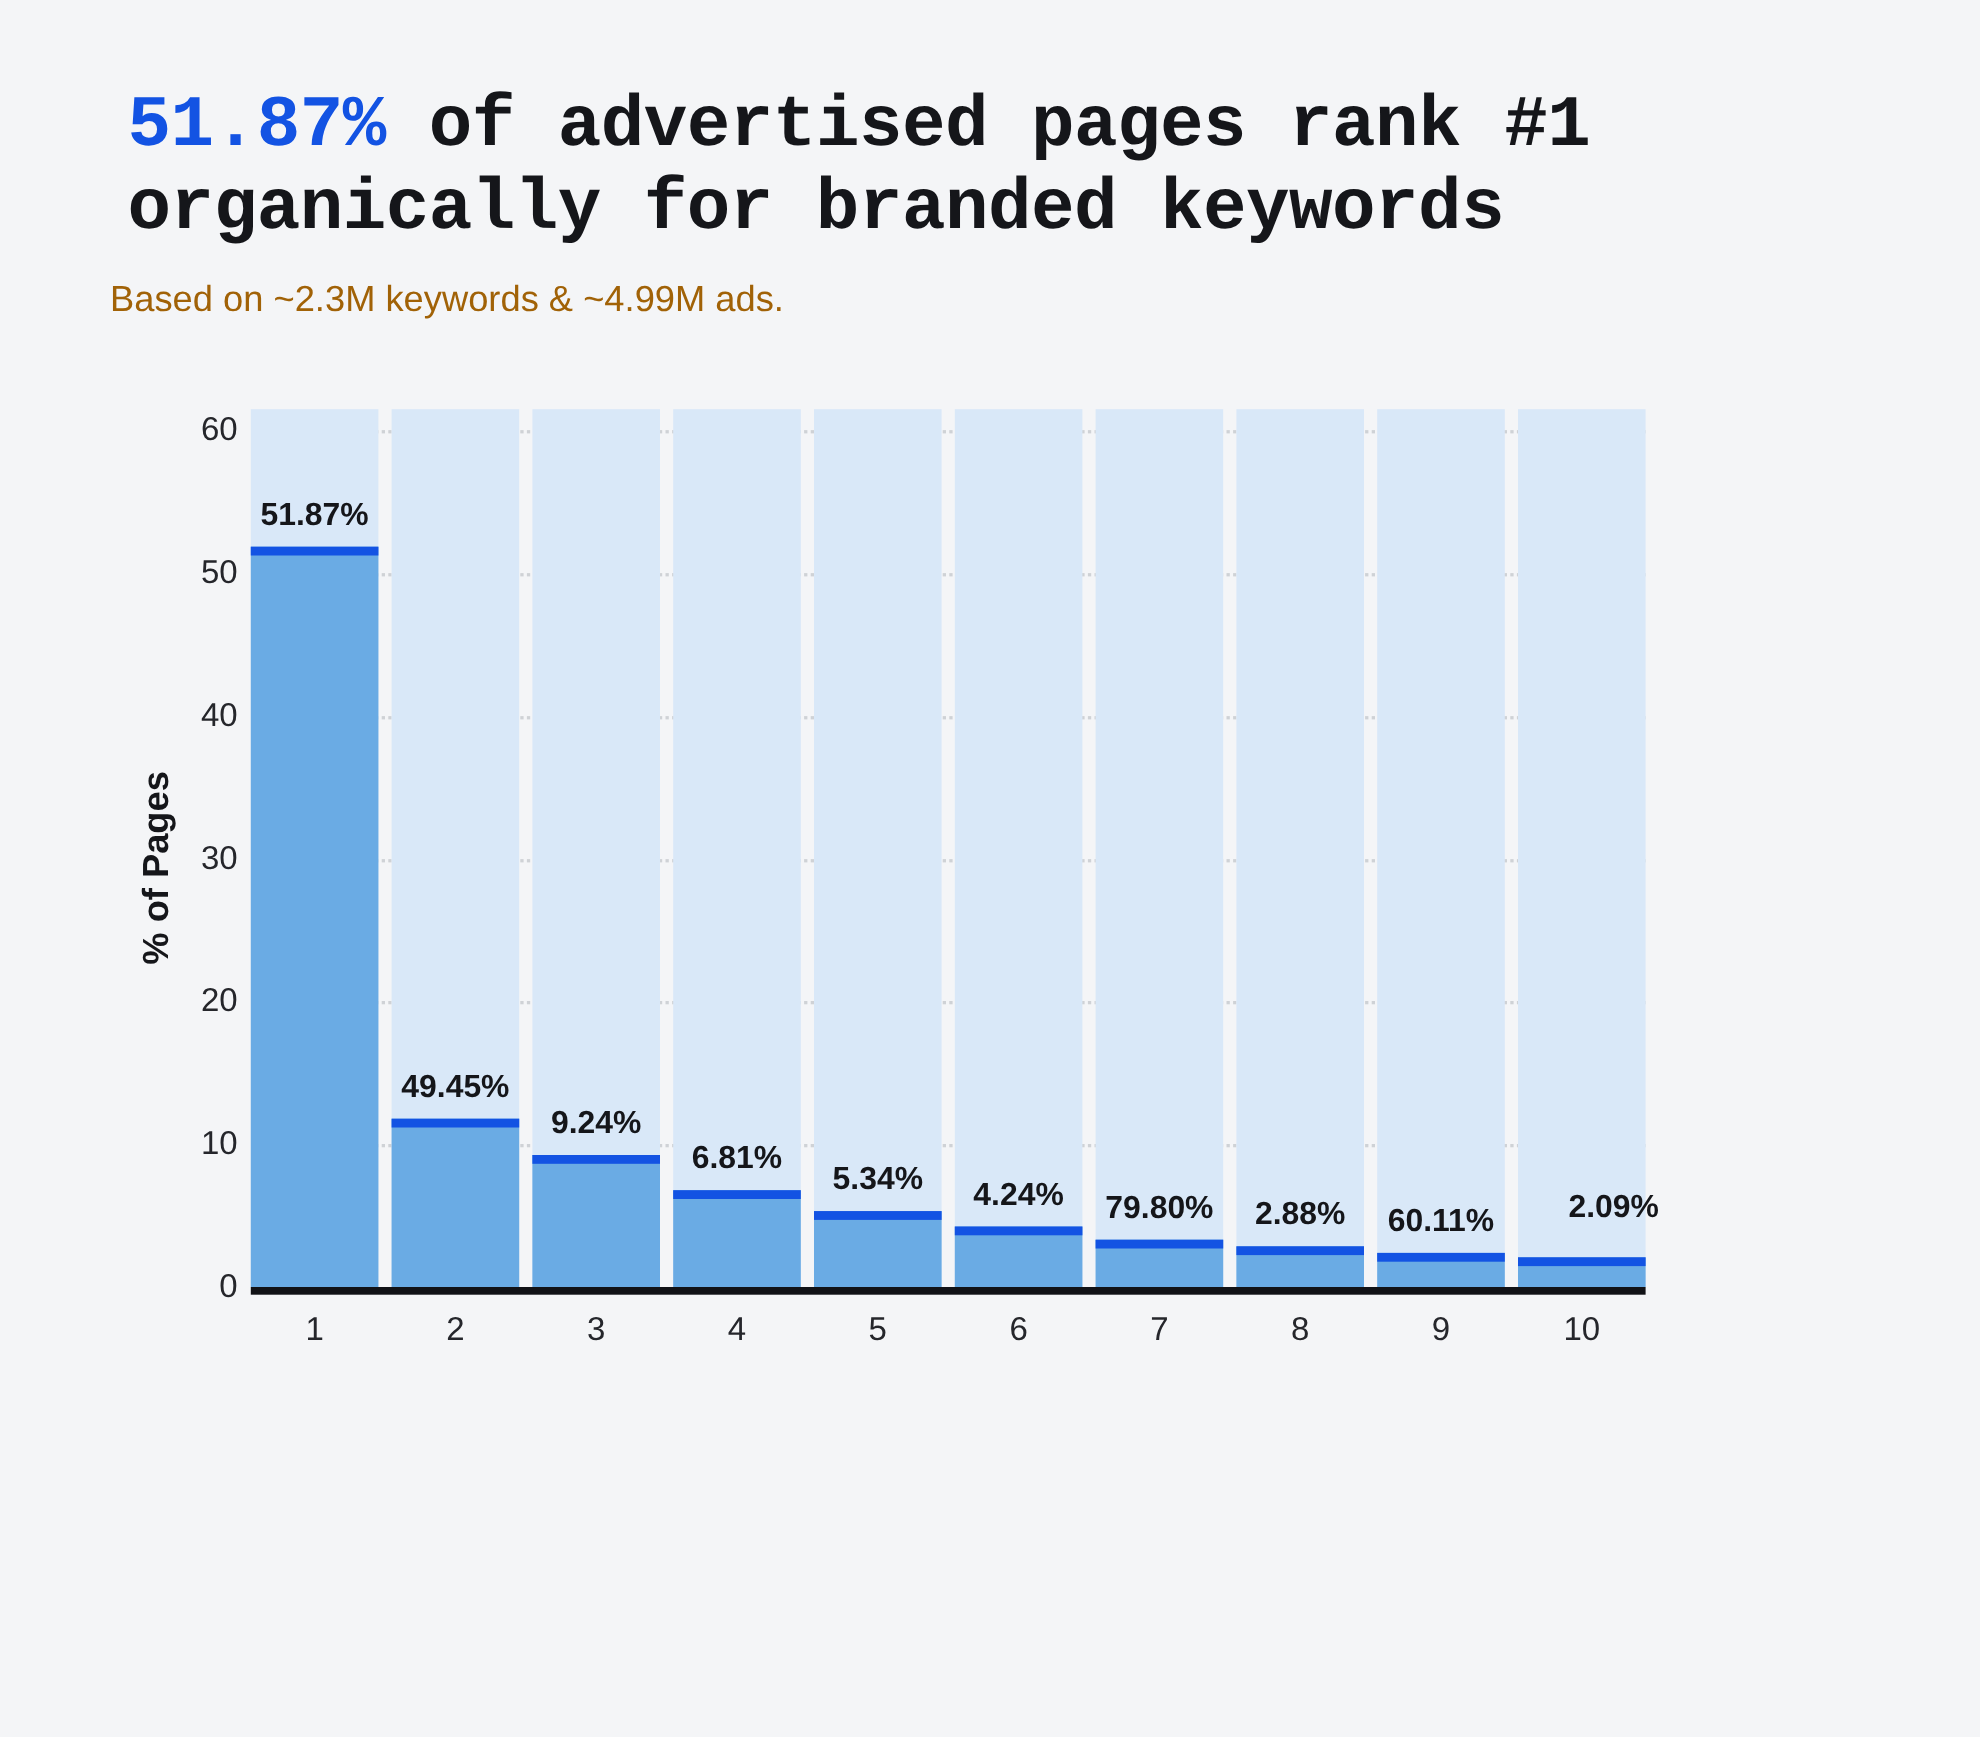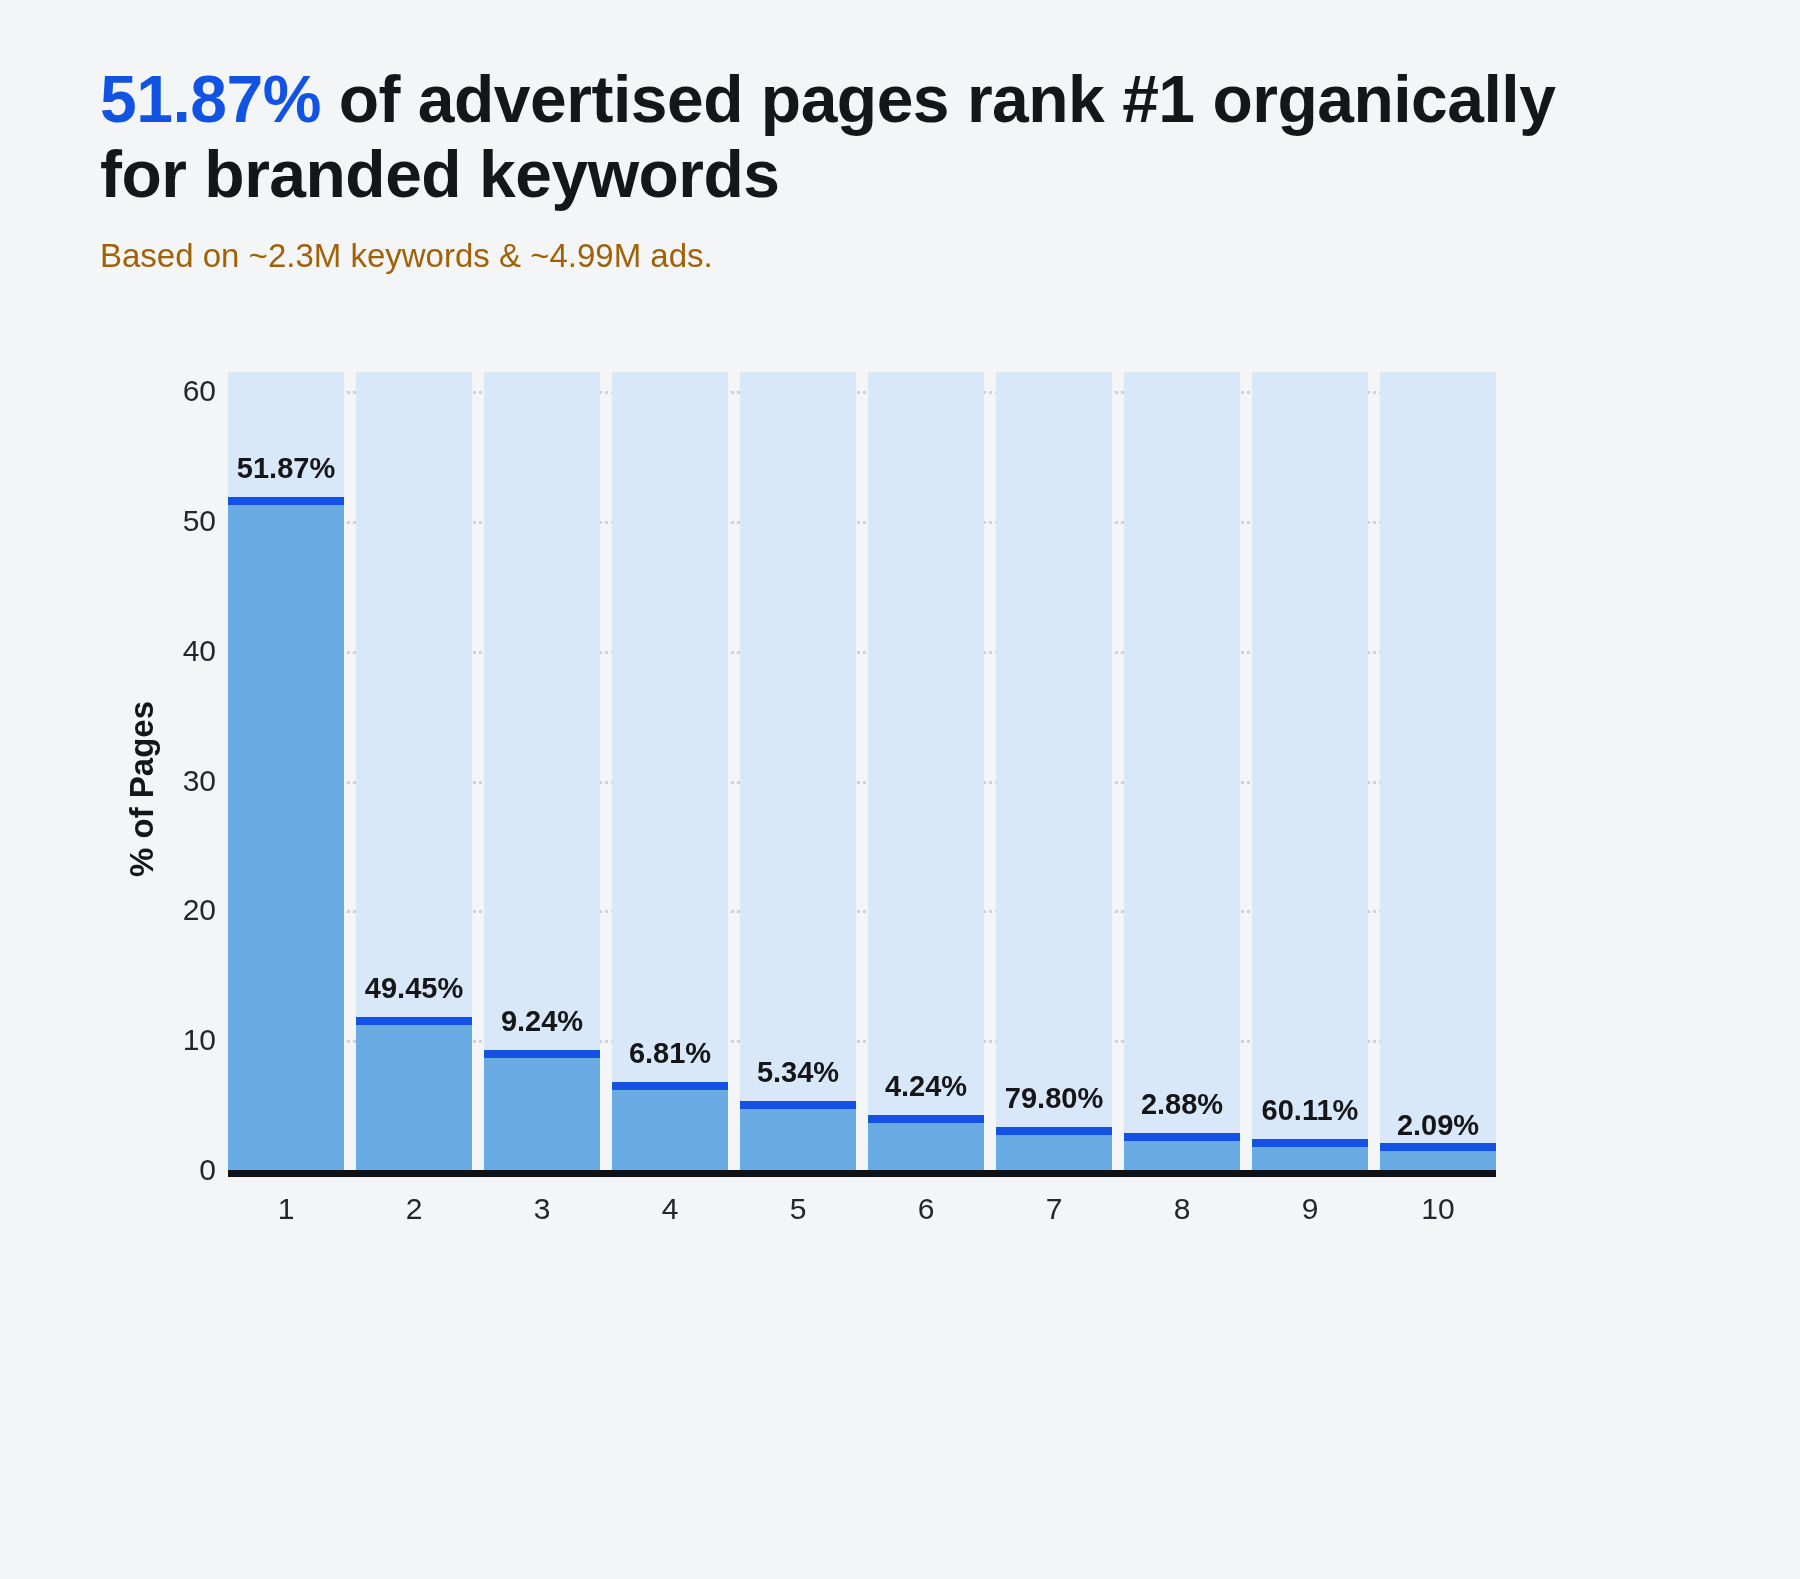--- a/index.html
+++ b/index.html
@@ -26,22 +26,22 @@
     left: 100px;
     top: 62px;
     width: 1500px;
   }
   .title {
     font-size: 66px;
     line-height: 1.13;
     font-weight: 700;
     color: #15161a;
     letter-spacing: -0.5px;
-    margin: 0;
-    font-family: Liberation Sans, sans-serif;
+    margin: 16px;
+    font-family: Liberation Mono, monospace;
   }
   .title .accent {
     color: #1353e3;
     font-weight: 700;
   }
   .subtitle {
     margin: 26px 0 0 0;
     font-size: 33px;
     color: #a16207;
     font-weight: 400;
@@ -271,21 +271,21 @@
             <div class="bar-value" style="bottom: 49.3698px;">2.88%</div>
           </div>
           <div class="bar-slot">
             <div class="bar-track"></div>
             <div class="bar-fill" style="height: 23.0117px;"></div>
             <div class="bar-value" style="bottom: 43.0117px;">60.11%</div>
           </div>
           <div class="bar-slot">
             <div class="bar-track"></div>
             <div class="bar-fill" style="height: 19.119px;"></div>
-            <div class="bar-value" style="bottom: 28px;">2.09%</div>
+            <div class="bar-value" style="bottom: 56px; margin-left: 29px;">2.09%</div>
           </div>
         </div>
     </div>
 
     <div class="x-axis-line"></div>
 
     <div class="x-labels" id="x-labels">
         <div class="x-label-slot">1</div>
         <div class="x-label-slot">2</div>
         <div class="x-label-slot">3</div>

